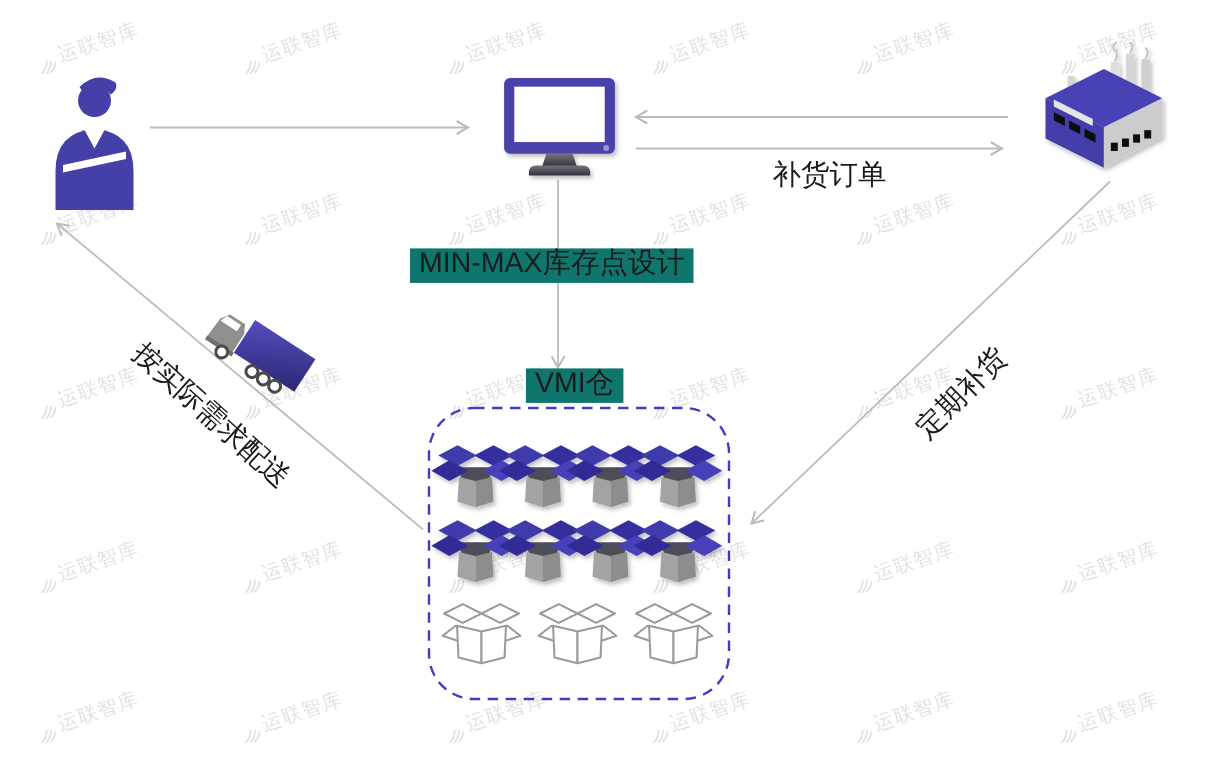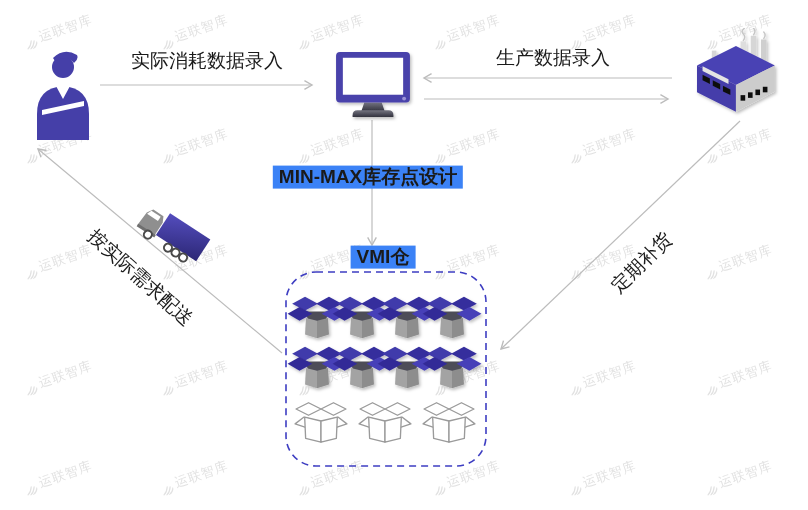--- a/index.html
+++ b/index.html
@@ -13,21 +13,21 @@
   .wm{
     position:absolute;display:flex;align-items:flex-end;gap:3px;
     color:#e2e2e2;font-size:13px;letter-spacing:1px;white-space:nowrap;
     transform:rotate(-19deg);user-select:none;
   }
   
   .lbl{
     position:absolute;white-space:nowrap;font-size:19px;line-height:1.2;
     transform:translate(-50%,-50%);color:#1a1a1a;
   }
-  .lbl.on-line{background:#3b82f6;padding:0 6px;font-weight:bold;}
+  .lbl.on-line{background:#0f766e;padding:0 6px;}
   .lbl.rot-right{transform:translate(-50%,-50%) rotate(42deg);}
   .lbl.rot-left{transform:translate(-50%,-50%) rotate(-45deg);}
   svg.canvas{position:absolute;left:0;top:0;}
 </style>
 </head>
 <body>
 
 <div class="stage">
 
   <div id="watermarks">
@@ -458,24 +458,23 @@
         <use href="#box-filled" xlink:href="#box-filled" x="376" y="344" width="62" height="46"></use>
         <use href="#box-filled" xlink:href="#box-filled" x="421" y="344" width="62" height="46"></use>
       </g>
     <g id="vmi-row-2">
         <use href="#box-outline" xlink:href="#box-outline" x="292" y="397" width="58" height="48"></use>
         <use href="#box-outline" xlink:href="#box-outline" x="356" y="397" width="58" height="48"></use>
         <use href="#box-outline" xlink:href="#box-outline" x="420" y="397" width="58" height="48"></use>
       </g>
   </svg>
 
-  <div class="lbl" style="left:207px;top:61px">实际消耗数据录入</div>
-
-  <div class="lbl" style="left:553px;top:58px">生产数据录入</div>
-
+
+
+  <div class="lbl" style="left:553px;top:118px">补货订单</div>
 
   <div class="lbl on-line" style="left:368px;top:177px">MIN-MAX库存点设计</div>
 
   <div class="lbl on-line" style="left:383px;top:257px">VMI仓</div>
 
   <div class="lbl rot-right" style="left:140px;top:278px">按实际需求配送</div>
 
   <div class="lbl rot-left" style="left:642px;top:263px">定期补货</div>
 </div>
 

